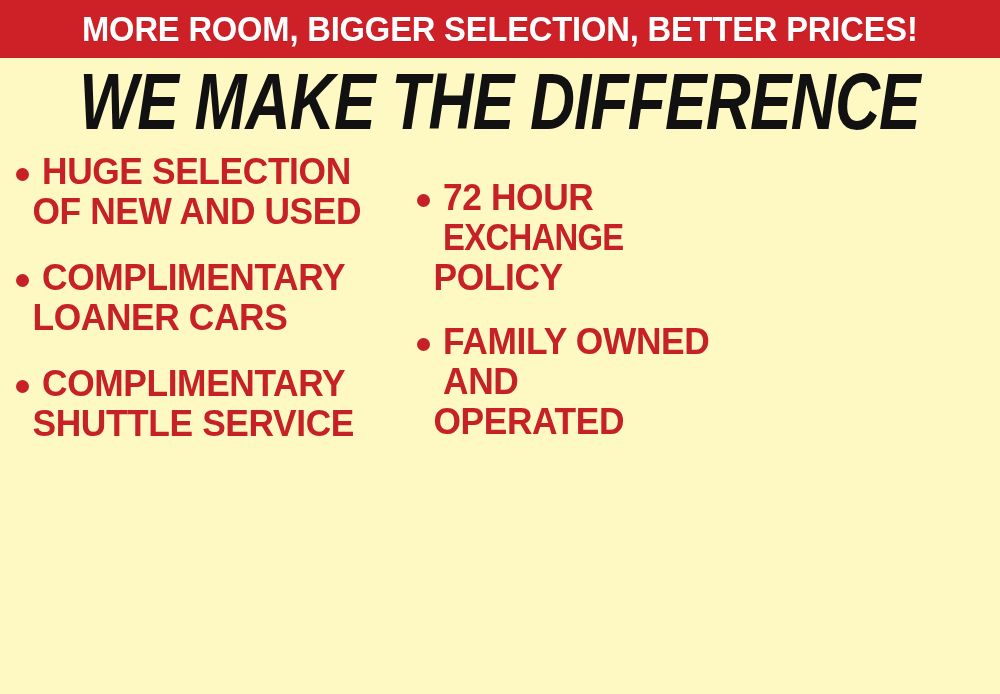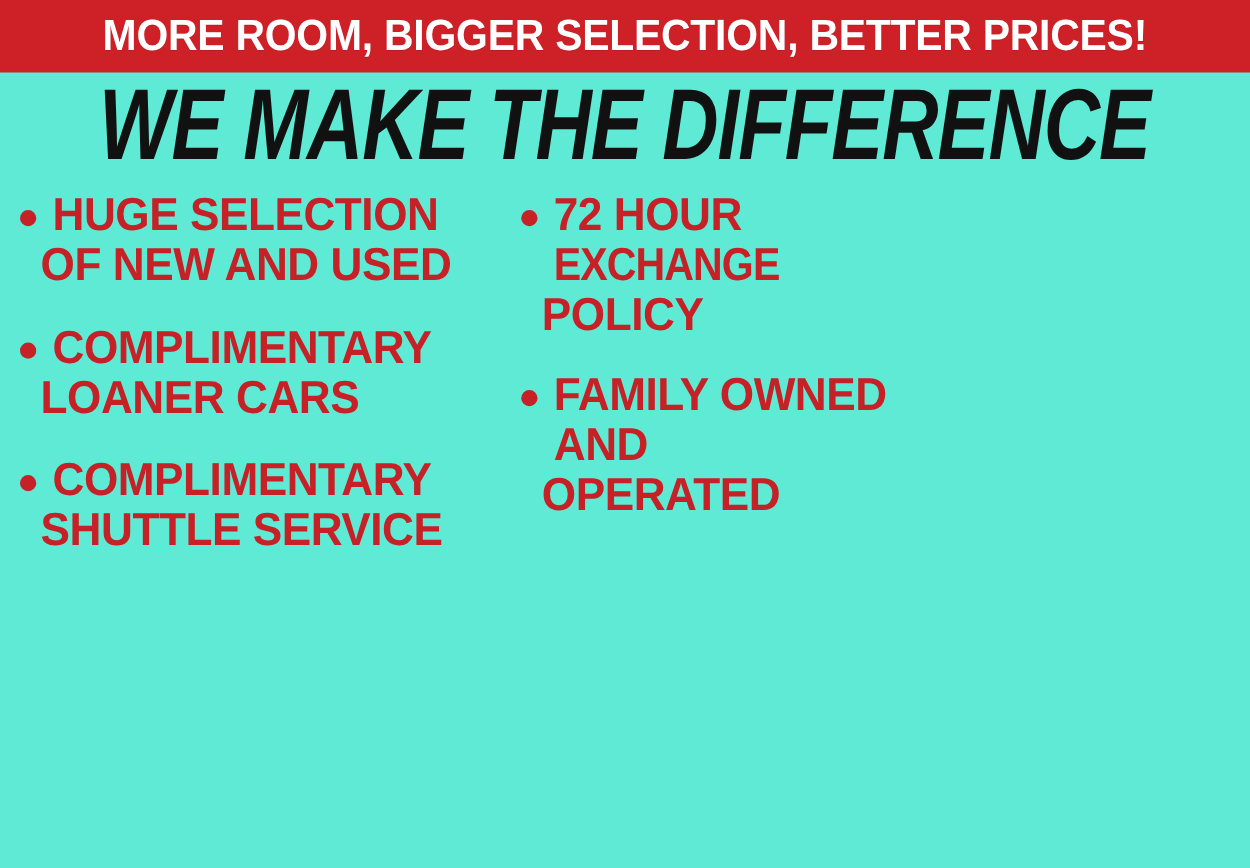--- a/index.html
+++ b/index.html
@@ -4,21 +4,21 @@
 <style>
   html, body {
     margin: 0;
     padding: 0;
     background: #ffffff;
   }
   #page {
     position: relative;
     width: 1000px;
     height: 694px;
-    background: #5eead4;
+    background: #fef9c3;
     overflow: hidden;
     font-family: "Liberation Sans", sans-serif;
   }
 
   
   .banner {
     position: absolute;
     left: 0;
     top: 0;
     width: 1000px;
@@ -80,20 +80,21 @@
   }
   .col-left {
     width: 500px;
     padding-left: 16px;
     padding-right: 4px;
   }
   .col-right {
     width: 500px;
     padding-left: 18px;
     padding-right: 14px;
+    margin-top: 26px;
   }
 
   .bullet {
     display: flex;
     align-items: flex-start;
     margin-bottom: 26px;
   }
   .col-right .bullet { margin-bottom: 24px; }
 
   .dot {

